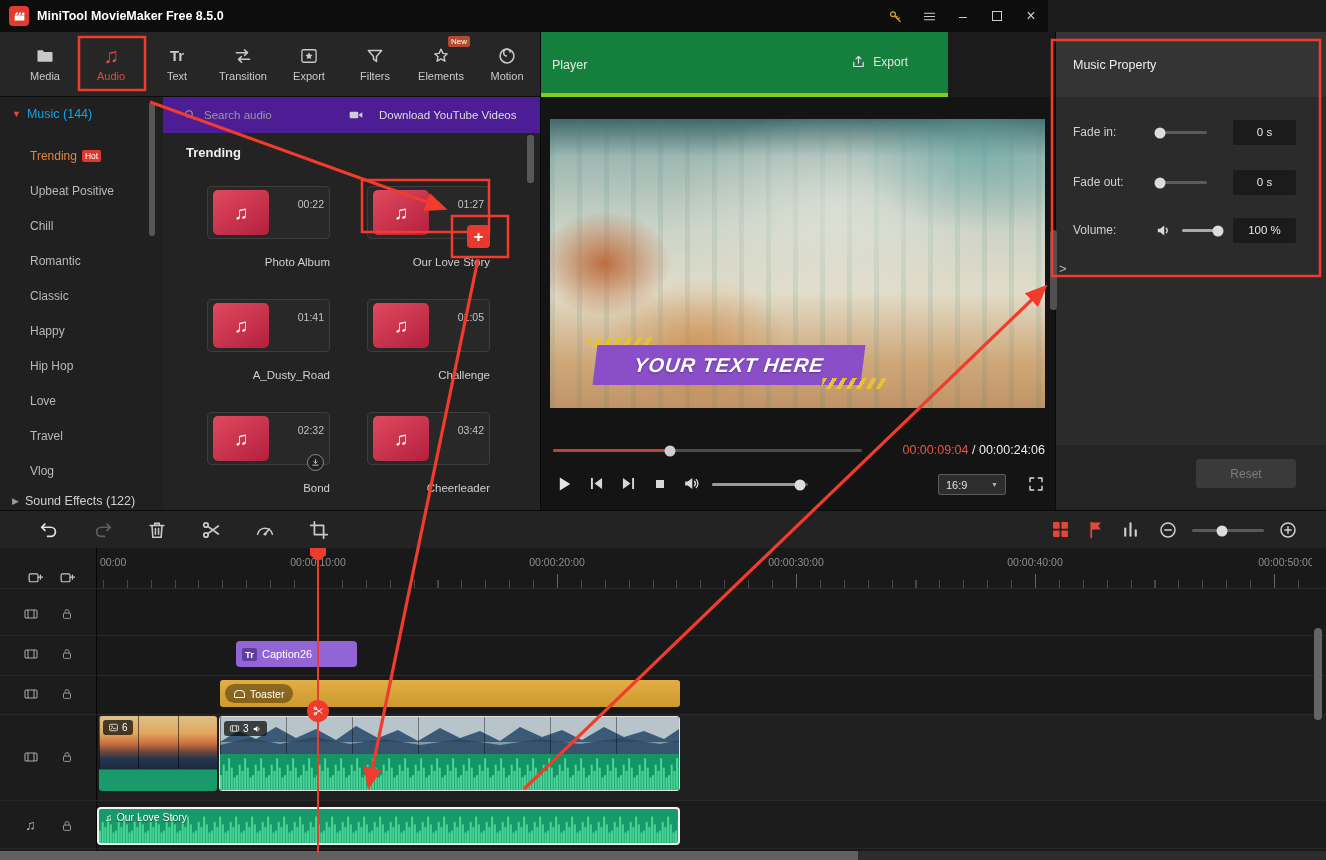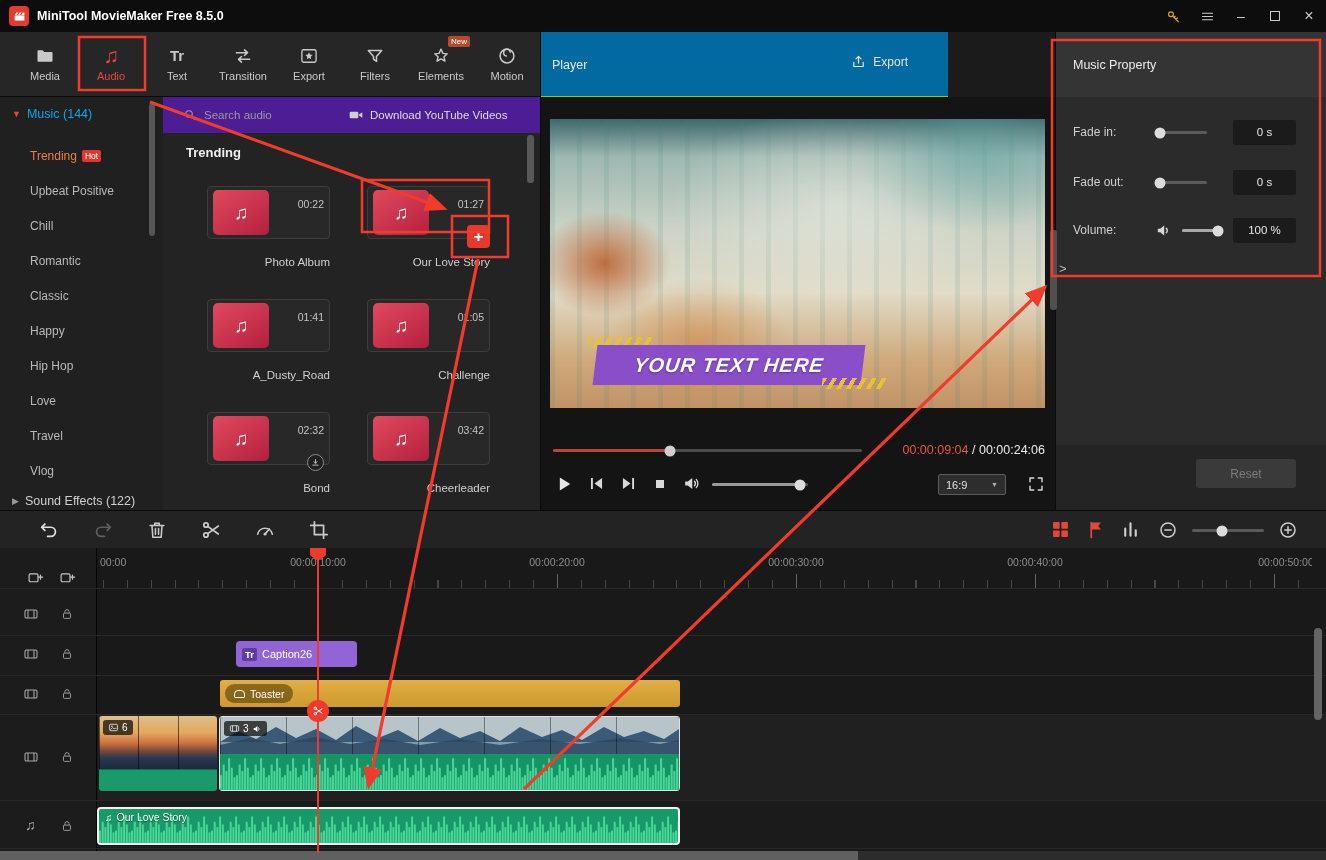--- a/index.html
+++ b/index.html
@@ -2,21 +2,21 @@
 <html><head>
 <meta charset="utf-8">
 <style>
 *{margin:0;padding:0;box-sizing:border-box}
 html,body{background:#000}
 #app{position:relative;width:1326px;height:860px;background:#1b1b1b;overflow:hidden;font-family:"Liberation Sans",sans-serif;color:#ddd;font-size:12px}
 .abs{position:absolute}
 .flex{display:flex;align-items:center}
 .ic{display:block}
 
-#titlebar{position:absolute;left:0;top:0;width:1326px;height:32px;background:#0d0d0d}
+#titlebar{position:absolute;left:0;top:0;width:1048px;height:32px;background:#0d0d0d}
 .tb-title{font-weight:bold;font-size:12.5px;color:#fff}
 .winbtn{width:34px;height:32px;display:flex;align-items:center;justify-content:center;color:#ccc;font-size:14px}
 
 #toolbar{position:absolute;left:0;top:32px;width:540px;height:65px;background:#262626;border-bottom:1px solid #0b0b0b;display:flex;padding-left:12px}
 .tool{width:66px;height:100%;display:flex;flex-direction:column;align-items:center;justify-content:center;gap:4px;color:#c9c9c9;position:relative}
 .tool .lbl{font-size:11px;white-space:nowrap}
 .tool.active{color:#e8483a}
 .newbadge{position:absolute;top:4px;right:4px;background:#b44a2e;color:#fff;font-size:8px;padding:0 3px;border-radius:2px;line-height:11px}
 
 #sidebar{position:absolute;left:0;top:97px;width:163px;height:413px;background:#202020;overflow:hidden}
@@ -24,21 +24,21 @@
 .hotbadge{background:#e0382e;color:#fff;font-size:8.5px;padding:0 3px;border-radius:2px;margin-left:5px;line-height:12px;display:inline-block;vertical-align:1px}
 
 #library{position:absolute;left:163px;top:97px;width:377px;height:413px;background:#232323;overflow:hidden}
 #libtop{position:absolute;left:0;top:0;width:377px;height:36px;background:#4c1d95}
 .card{position:absolute;width:123px;height:104px}
 .card .frame{position:absolute;left:0;top:0;width:123px;height:53px;border:1px solid #3d3d3d;border-radius:4px;background:#282828}
 .card .tile{position:absolute;left:6px;top:4px;width:56px;height:45px;border-radius:5px;background:linear-gradient(145deg,#e04a5e,#b41f3e);display:flex;align-items:center;justify-content:center;color:#fff;font-size:19px}
 .card .dur{position:absolute;right:6px;top:12px;font-size:10.5px;color:#c4c4c4}
 .card .name{position:absolute;left:0;top:70px;width:123px;text-align:right;font-size:11.5px;color:#cfcfcf;white-space:nowrap;overflow:hidden}
 
-#playerhead{position:absolute;left:540px;top:32px;width:408px;height:65px;background:#0369a1;border-bottom:1px solid #84cc16}
+#playerhead{position:absolute;left:540px;top:32px;width:408px;height:65px;background:#15803d;border-bottom:4px solid #84cc16}
 #player{position:absolute;left:540px;top:97px;width:515px;height:413px;background:#141414}
 #preview{background:
  radial-gradient(95px 75px at 11% 50%, rgba(186,92,41,.85), rgba(186,92,41,0) 70%),
  radial-gradient(130px 95px at 30% 78%, rgba(206,132,62,.6), rgba(206,132,62,0) 70%),
  radial-gradient(160px 110px at 86% 12%, rgba(104,170,165,.55), rgba(104,170,165,0) 72%),
  radial-gradient(220px 130px at 58% 30%, rgba(240,238,228,.55), rgba(240,238,228,0) 75%),
  repeating-linear-gradient(90deg, rgba(62,128,122,.12) 0 5px, rgba(0,0,0,0) 5px 27px),
  linear-gradient(180deg,#3f686b 0%,#9db8b2 13%,#ccd3c6 38%,#e1dcc9 60%,#cfa87a 84%,#c09367 100%)}
 .stripes{background:repeating-linear-gradient(115deg,#e7c42f 0 4px,transparent 4px 9px);transform:skewX(-7deg)}
 .knob{position:absolute;top:50%;transform:translate(-50%,-50%);width:11px;height:11px;border-radius:50%;background:#dcdcdc}
@@ -359,21 +359,21 @@
   </div>
 
   <div id="library">
     <div id="libtop">
       <div class="abs flex" style="left:20px;top:0;height:36px;gap:7px">
         <svg class="ic" width="14" height="14" viewBox="0 0 24 24" style="color:#9a9a9a">
             <use href="#s-search"></use>
           </svg>
         <span style="color:#9a9a9a;font-size:11.5px">Search audio</span>
       </div>
-      <div class="abs flex" style="left:185px;top:0;height:36px;gap:6px">
+      <div class="abs flex" style="left:185px;top:0;height:36px;gap:15px">
         <svg class="ic" width="16" height="16" viewBox="0 0 24 24" style="color:#cfcfcf">
             <use href="#s-videocam"></use>
           </svg>
         <span style="color:#dedede;font-size:11.5px">Download YouTube Videos</span>
       </div>
     </div>
     <div class="abs" style="left:23px;top:48px;font-size:13px;font-weight:bold;color:#f0f0f0">Trending</div>
 
     <div class="card" style="left:44px;top:89px">
       <div class="frame"></div>

